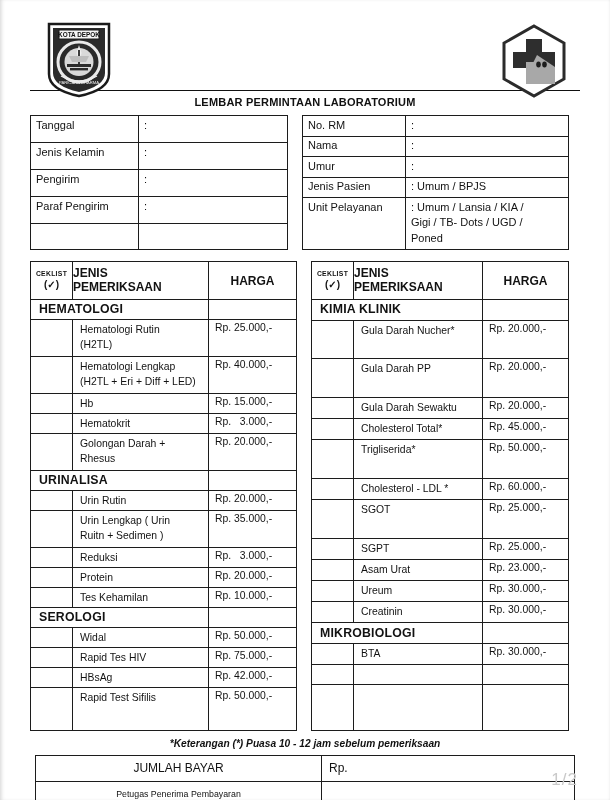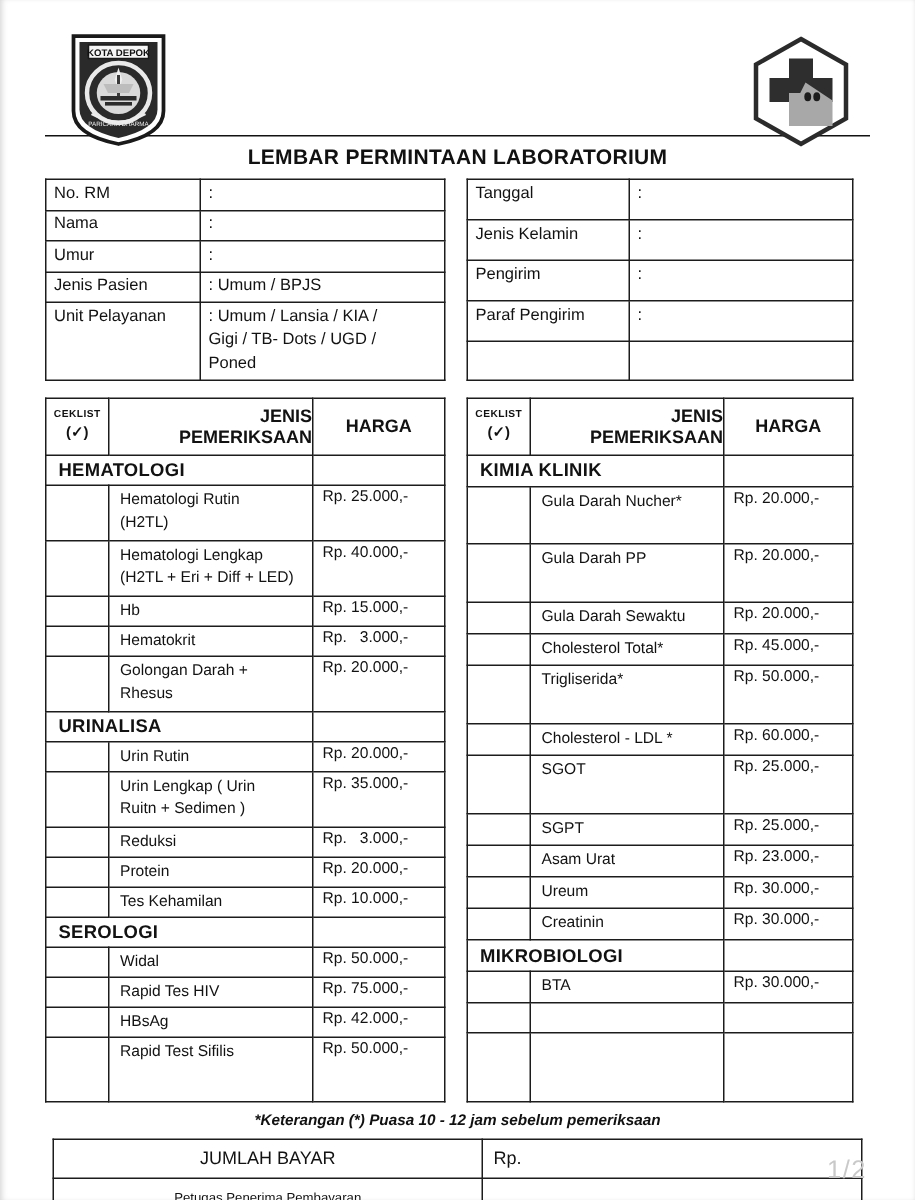--- a/index.html
+++ b/index.html
@@ -22,21 +22,21 @@
   .logo-left { position: absolute; left: 15px; top: 20px; width: 68px; height: 78px; }
   .logo-right { position: absolute; right: 8px; top: 22px; width: 76px; height: 80px; }
   .head-text { text-align: center; padding: 0 80px; }
   .head-title {
     font-size: 16.5px; font-weight: bold; letter-spacing: 0.2px;
     color: #141414; line-height: 19px;
   }
   .head-addr { font-size: 9.2px; color: #1a1a1a; line-height: 11.5px; margin-top: 3px; }
   .rule { border-top: 1.6px solid #111; margin: 4px 0 0 0; }
   .doc-title {
-    text-align: center; font-size: 14px; font-weight: bold;
+    text-align: center; font-size: 11px; font-weight: bold;
     color: #111; letter-spacing: 0.2px; padding: 5px 0 7px 0;
   }
 
   
   .info-row { display: flex; gap: 14px; }
   table.info { border-collapse: collapse; table-layout: fixed; }
   table.info.left { width: 267px; }
   table.info.right { width: 258px; }
   table.info td {
     border: 1px solid #1c1c1c; font-size: 11px; color: #121212;
@@ -47,21 +47,21 @@
   table.info.right td.k { width: 108px; }
   td.multi { height: auto; }
   td.blank { height: 54px; }
 
   
   .exam-row { display: flex; gap: 14px; margin-top: 11px; }
   table.exam { border-collapse: collapse; table-layout: fixed; width: 267px; }
   table.exam.right { width: 258px; }
   table.exam td, table.exam th { border: 1px solid #1c1c1c; color: #121212; }
   table.exam th.h-ceklist { width: 42px; padding: 4px 0 5px; text-align: center; }
-  table.exam th.h-jenis   { padding: 4px 0 5px; text-align: right; }
+  table.exam th.h-jenis   { padding: 4px 0 5px; text-align: left; }
   table.exam th.h-harga   { width: 88px; padding: 4px 0 5px; text-align: center; }
   table.exam.right th.h-harga { width: 86px; }
   .h-ceklist .l1 { font-size: 6.8px; font-weight: bold; letter-spacing: .3px; display: block; }
   .h-ceklist .l2 { font-size: 10px; display: block; margin-top: 2px; }
   .h-jenis span  { font-size: 12px; font-weight: bold; display: block; line-height: 14px; }
   .h-harga span  { font-size: 12px; font-weight: bold; }
 
   td.sec {
     font-size: 12.3px; font-weight: bold; padding: 2px 0 3px 8px;
     height: 20px; letter-spacing: .2px;
@@ -130,20 +130,44 @@
         <ellipse cx="42.5" cy="42.5" rx="2.3" ry="3" fill="#1d1d1d"></ellipse>
         <ellipse cx="48.5" cy="42.5" rx="2.3" ry="3" fill="#1d1d1d"></ellipse>
       </svg>
     </div>
   </div>
 
   <div class="rule"></div>
   <div class="doc-title">LEMBAR PERMINTAAN LABORATORIUM</div>
 
   <div class="info-row">
+    <table class="info right">
+          <tbody id="pr">
+            <tr>
+              <td class="k">Tanggal</td>
+              <td class="" style="white-space: pre-line;">:</td>
+            </tr>
+            <tr>
+              <td class="k">Jenis Kelamin</td>
+              <td class="" style="white-space: pre-line;">:</td>
+            </tr>
+            <tr>
+              <td class="k">Pengirim</td>
+              <td class="" style="white-space: pre-line;">:</td>
+            </tr>
+            <tr>
+              <td class="k">Paraf Pengirim</td>
+              <td class="" style="white-space: pre-line;">:</td>
+            </tr>
+            <tr>
+              <td class="k blank"></td>
+              <td class=" blank" style="white-space: pre-line;"></td>
+            </tr>
+          </tbody>
+        </table>
     <table class="info left">
           <tbody id="pl">
             <tr>
               <td class="k">No. RM</td>
               <td class="" style="white-space: pre-line;">:</td>
             </tr>
             <tr>
               <td class="k">Nama</td>
               <td class="" style="white-space: pre-line;">:</td>
             </tr>
@@ -153,44 +177,20 @@
             </tr>
             <tr>
               <td class="k">Jenis Pasien</td>
               <td class="" style="white-space: pre-line;">: Umum / BPJS</td>
             </tr>
             <tr>
               <td class="k multi">Unit Pelayanan</td>
               <td class="multi" style="white-space: pre-line;">: Umum / Lansia / KIA /
 Gigi / TB- Dots / UGD /
 Poned</td>
-            </tr>
-          </tbody>
-        </table>
-    <table class="info right">
-          <tbody id="pr">
-            <tr>
-              <td class="k">Tanggal</td>
-              <td class="" style="white-space: pre-line;">:</td>
-            </tr>
-            <tr>
-              <td class="k">Jenis Kelamin</td>
-              <td class="" style="white-space: pre-line;">:</td>
-            </tr>
-            <tr>
-              <td class="k">Pengirim</td>
-              <td class="" style="white-space: pre-line;">:</td>
-            </tr>
-            <tr>
-              <td class="k">Paraf Pengirim</td>
-              <td class="" style="white-space: pre-line;">:</td>
-            </tr>
-            <tr>
-              <td class="k blank"></td>
-              <td class=" blank" style="white-space: pre-line;"></td>
             </tr>
           </tbody>
         </table>
   </div>
 
   <div class="exam-row">
     <table class="exam left">
       <thead>
         <tr>
           <th class="h-ceklist">

